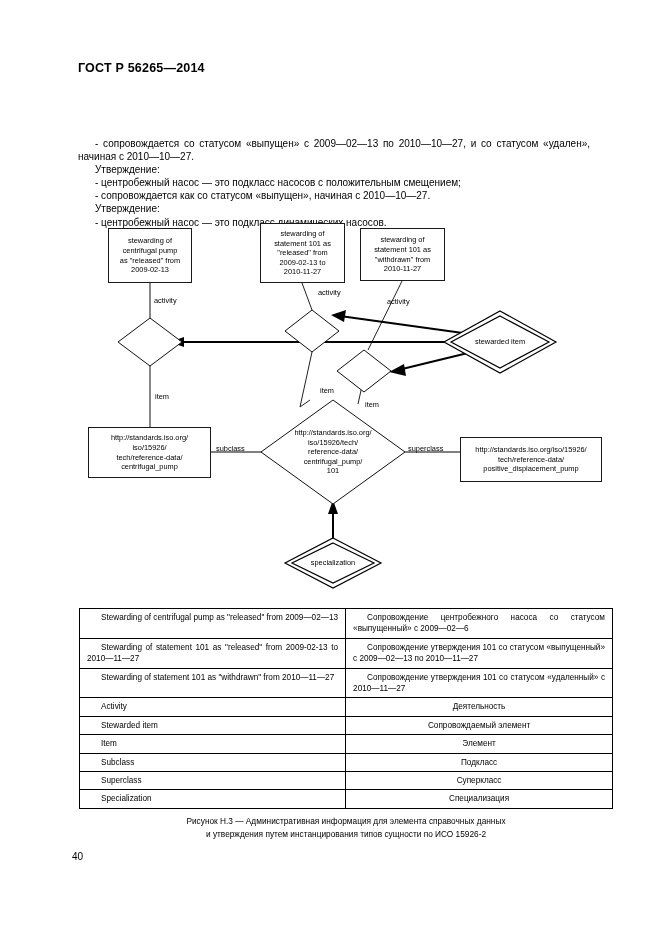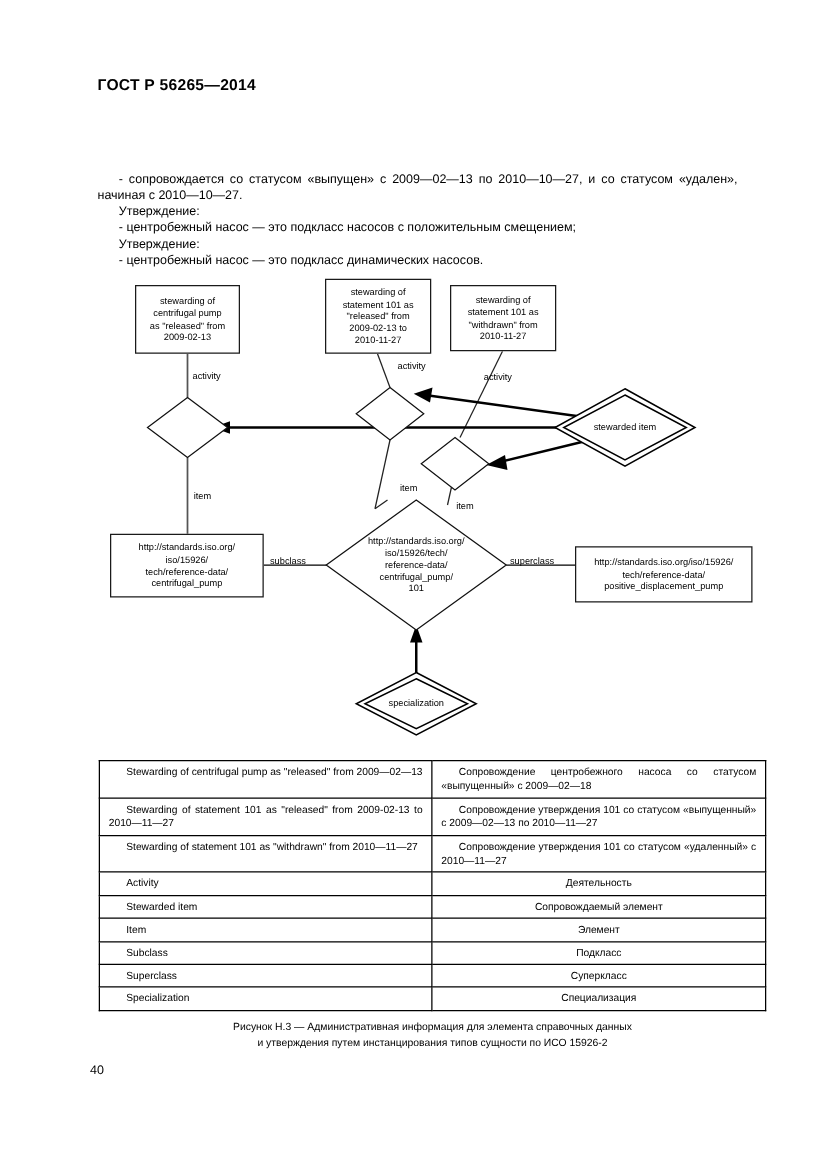--- a/index.html
+++ b/index.html
@@ -141,20 +141,21 @@
 <body>
 
 <div class="page">
 
   <div class="doc-header">ГОСТ Р 56265—2014</div>
 
   <div class="body-text">
     <p class="ind">- сопровождается со статусом «выпущен» с 2009—02—13 по 2010—10—27, и со статусом «удален», начиная с 2010—10—27.</p>
     <p class="ind2">Утверждение:</p>
     <p class="ind2">- центробежный насос — это подкласс насосов с положительным смещением;</p>
+    <p class="ind2">- сопровождается как со статусом «выпущен», начиная с 2010—10—27.</p>
     <p class="ind2">Утверждение:</p>
     <p class="ind2">- центробежный насос — это подкласс динамических насосов.</p>
   </div>
 
   <svg class="diagram" viewBox="0 0 661 936" width="661" height="936" xmlns="http://www.w3.org/2000/svg">
 
     <line x1="150" y1="283" x2="150" y2="318" stroke="#555" stroke-width="1.4"></line>
 
     <line x1="150" y1="366" x2="150" y2="432" stroke="#555" stroke-width="1.4"></line>
 
@@ -256,21 +257,21 @@
   <div class="edge-label" style="left:365px; top:400px;">item</div>
 
   <div class="edge-label" style="left:216px; top:444px;">subclass</div>
 
   <div class="edge-label" style="left:408px; top:444px;">superclass</div>
 
   <table class="gloss-table">
     <tbody>
       <tr class="tall">
         <td class="en">Stewarding of centrifugal pump as "released" from 2009—02—13</td>
-        <td class="ru">Сопровождение центробежного насоса со статусом «выпущенный» с 2009—02—18</td>
+        <td class="ru">Сопровождение центробежного насоса со статусом «выпущенный» с 2009—02—6</td>
       </tr>
       <tr class="tall">
         <td class="en">Stewarding of statement 101 as "released" from 2009-02-13 to 2010—11—27</td>
         <td class="ru">Сопровождение утверждения 101 со статусом «выпущенный» с 2009—02—13 по 2010—11—27</td>
       </tr>
       <tr class="tall">
         <td class="en">Stewarding of statement 101 as "withdrawn" from 2010—11—27</td>
         <td class="ru">Сопровождение утверждения 101 со статусом «удаленный» с 2010—11—27</td>
       </tr>
       <tr class="short">

